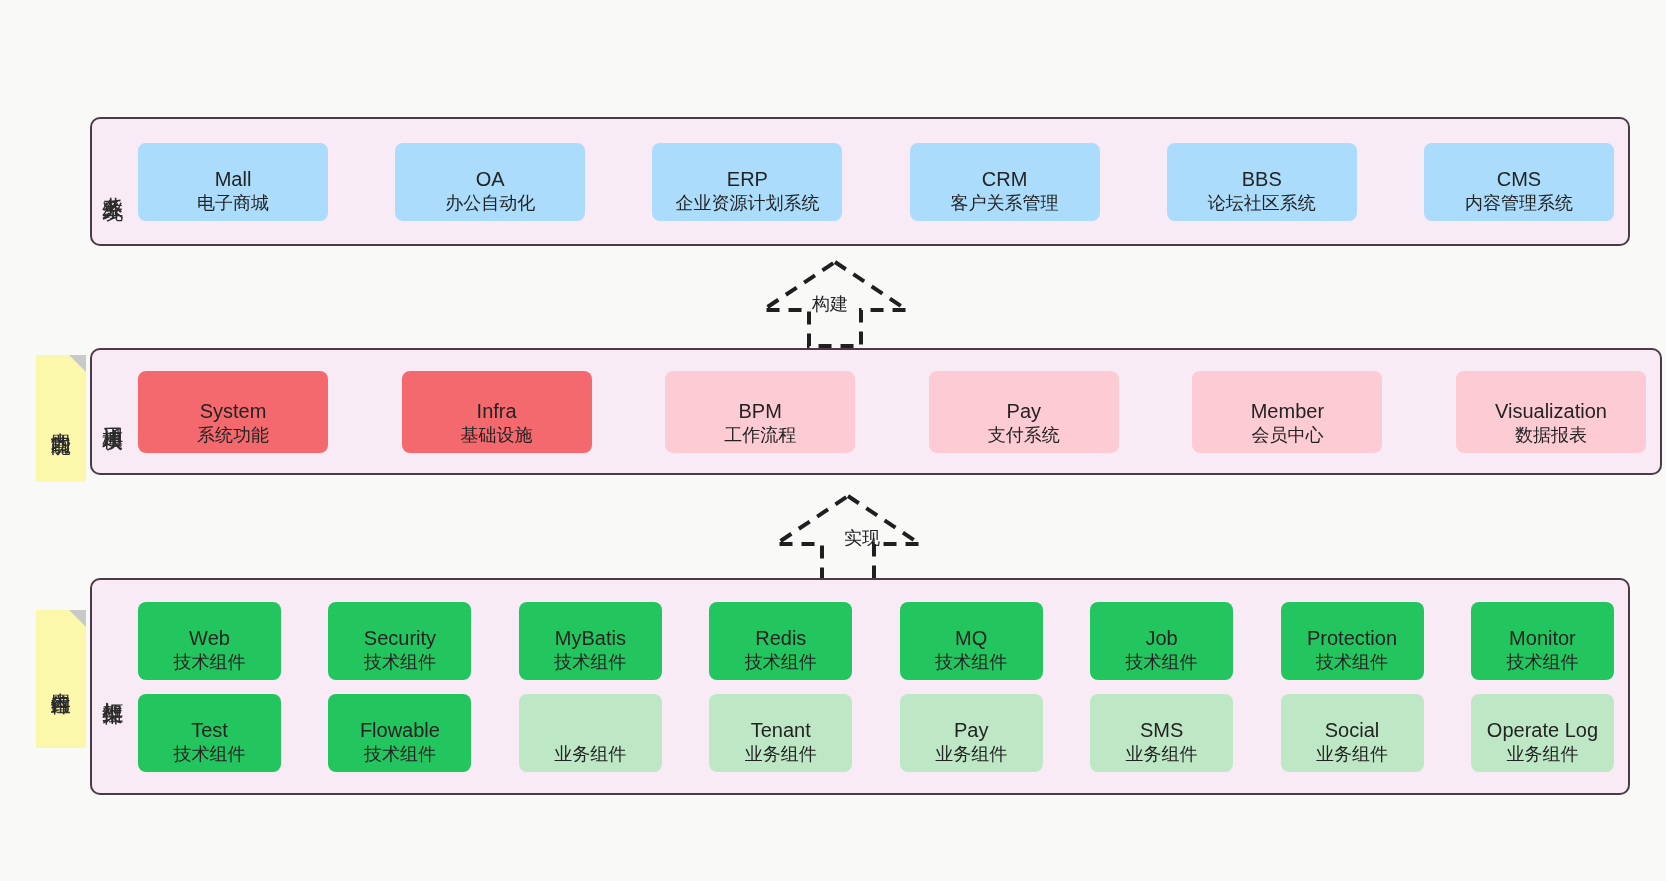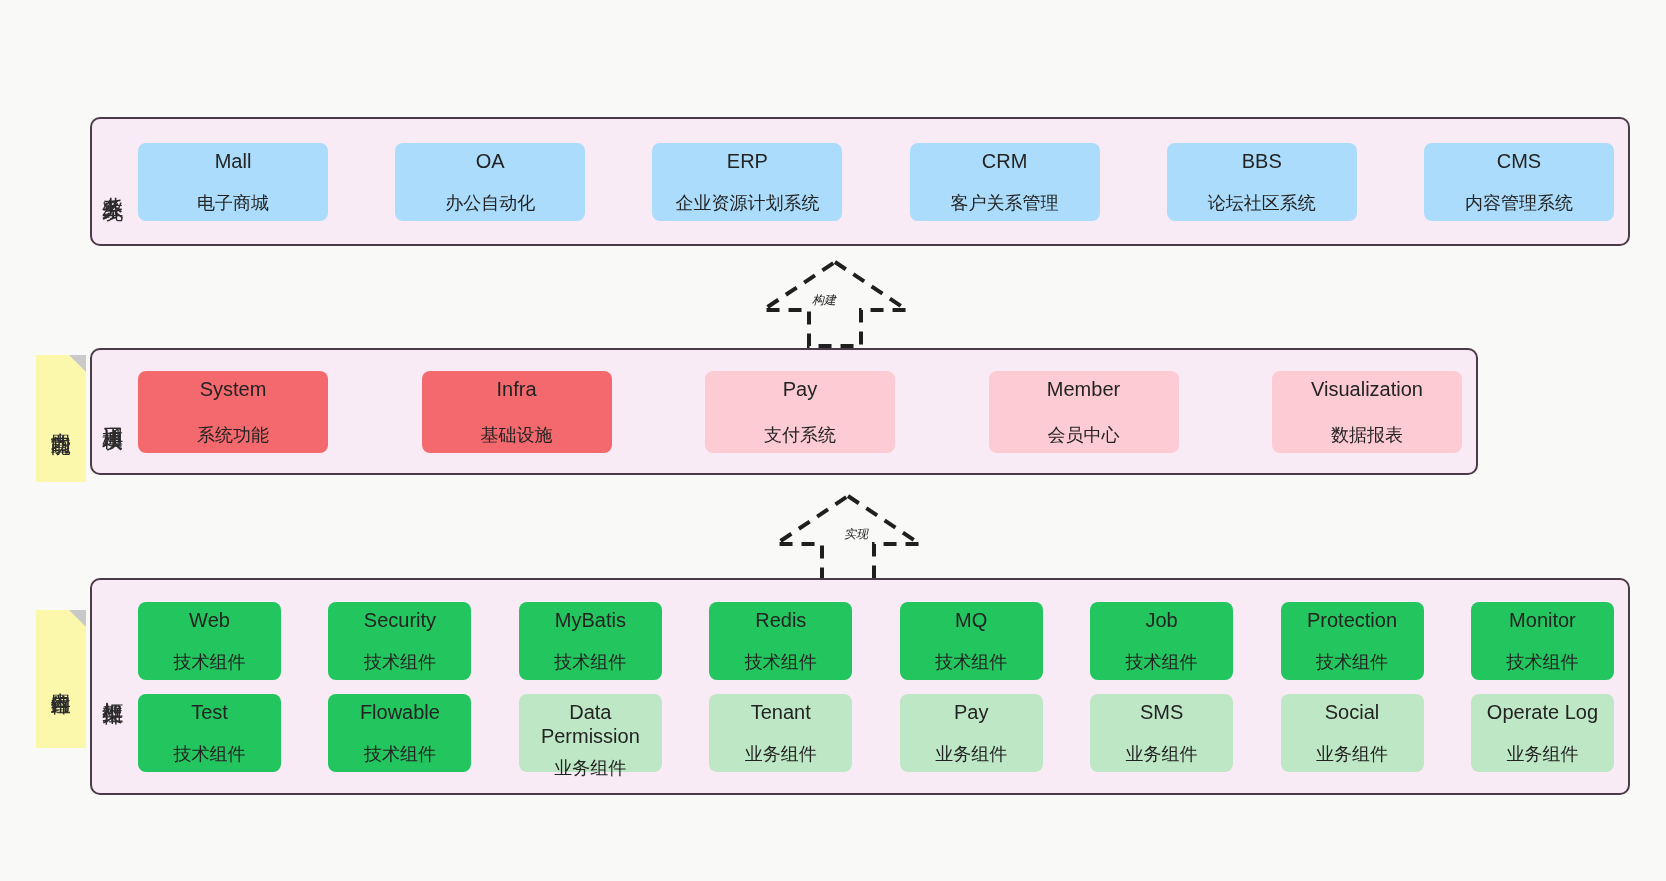--- a/index.html
+++ b/index.html
@@ -66,26 +66,25 @@
     justify-content: space-between;
   }
 
   
   .card {
     box-sizing: border-box;
     border-radius: 8px;
     display: flex;
     flex-direction: column;
     align-items: center;
-    justify-content: space-between;
+    justify-content: flex-end;
     text-align: center;
     color: #232323;
     padding: 6px 4px;
     line-height: 1.24;
-    gap: 8px;
   }
   .card .en {
     font-size: 20px;
     white-space: normal;
   }
   .card .cn {
     font-size: 18px;
   }
 
   
@@ -130,26 +129,25 @@
     border-top: 17px solid #c9c9c9;
   }
 
   
   .arrow {
     position: absolute;
     pointer-events: none;
   }
   .arrow-label {
     position: absolute;
-    font-size: 12px;
+    font-size: 18px;
     color: #232323;
     background: transparent;
     user-select: none;
     white-space: nowrap;
-    font-style: italic;
   }
 </style>
 </head>
 <body>
 
 <div id="canvas">
 
   <div class="layer layer-business" style="left:90px; top:117px; width:1540px; height:129px;">
     <div class="layer-title">业务系统</div>
     <div class="layer-body">
@@ -186,33 +184,37 @@
     <svg width="160" height="92" viewBox="0 0 160 92">
       <polygon points="80,4 152,52 106,52 106,88 54,88 54,52 8,52" fill="none" stroke="#1f1f1f" stroke-width="4" stroke-dasharray="13,9" stroke-linejoin="miter"></polygon>
     </svg>
   </div>
   <div class="arrow-label" style="left:812px; top:292px;">构建</div>
 
   <div class="note" style="left:36px; top:355px; height:127px;">
     <span>内置功能</span>
   </div>
 
-  <div class="layer layer-modules" style="left:90px; top:348px; width:1388px; height:127px;">
+  <div class="layer layer-modules" style="left:90px; top:348px; width:1572px; height:127px;">
     <div class="layer-title">通用模块</div>
     <div class="layer-body">
       <div class="row">
         <div class="card c-red">
           <span class="en">System</span>
           <span class="cn">系统功能</span>
         </div>
         <div class="card c-red">
           <span class="en">Infra</span>
           <span class="cn">基础设施</span>
         </div>
         <div class="card c-pink">
+          <span class="en">BPM</span>
+          <span class="cn">工作流程</span>
+        </div>
+        <div class="card c-pink">
           <span class="en">Pay</span>
           <span class="cn">支付系统</span>
         </div>
         <div class="card c-pink">
           <span class="en">Member</span>
           <span class="cn">会员中心</span>
         </div>
         <div class="card c-pink">
           <span class="en">Visualization</span>
           <span class="cn">数据报表</span>
@@ -274,21 +276,20 @@
       <div class="row">
         <div class="card c-green">
           <span class="en">Test</span>
           <span class="cn">技术组件</span>
         </div>
         <div class="card c-green">
           <span class="en">Flowable</span>
           <span class="cn">技术组件</span>
         </div>
         <div class="card c-lightgreen">
-          <span class="en">Data Permission</span>
           <span class="cn">业务组件</span>
         </div>
         <div class="card c-lightgreen">
           <span class="en">Tenant</span>
           <span class="cn">业务组件</span>
         </div>
         <div class="card c-lightgreen">
           <span class="en">Pay</span>
           <span class="cn">业务组件</span>
         </div>

